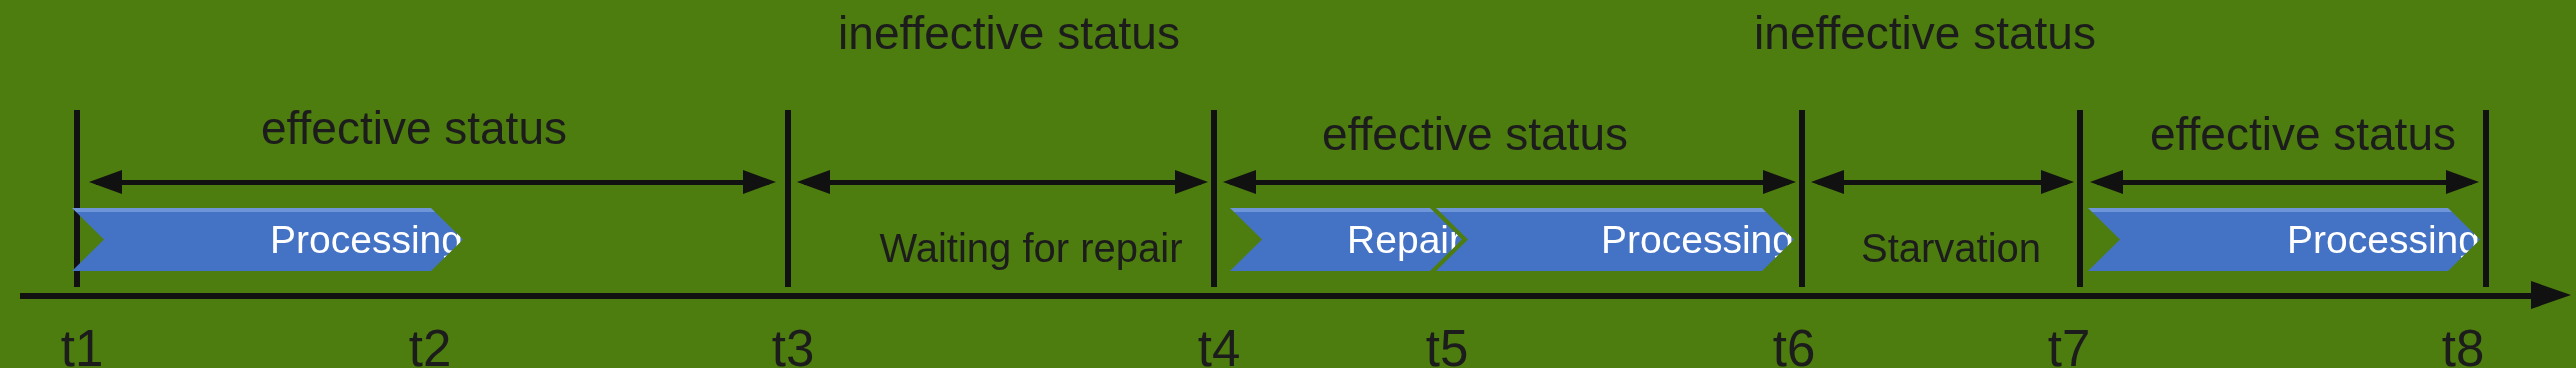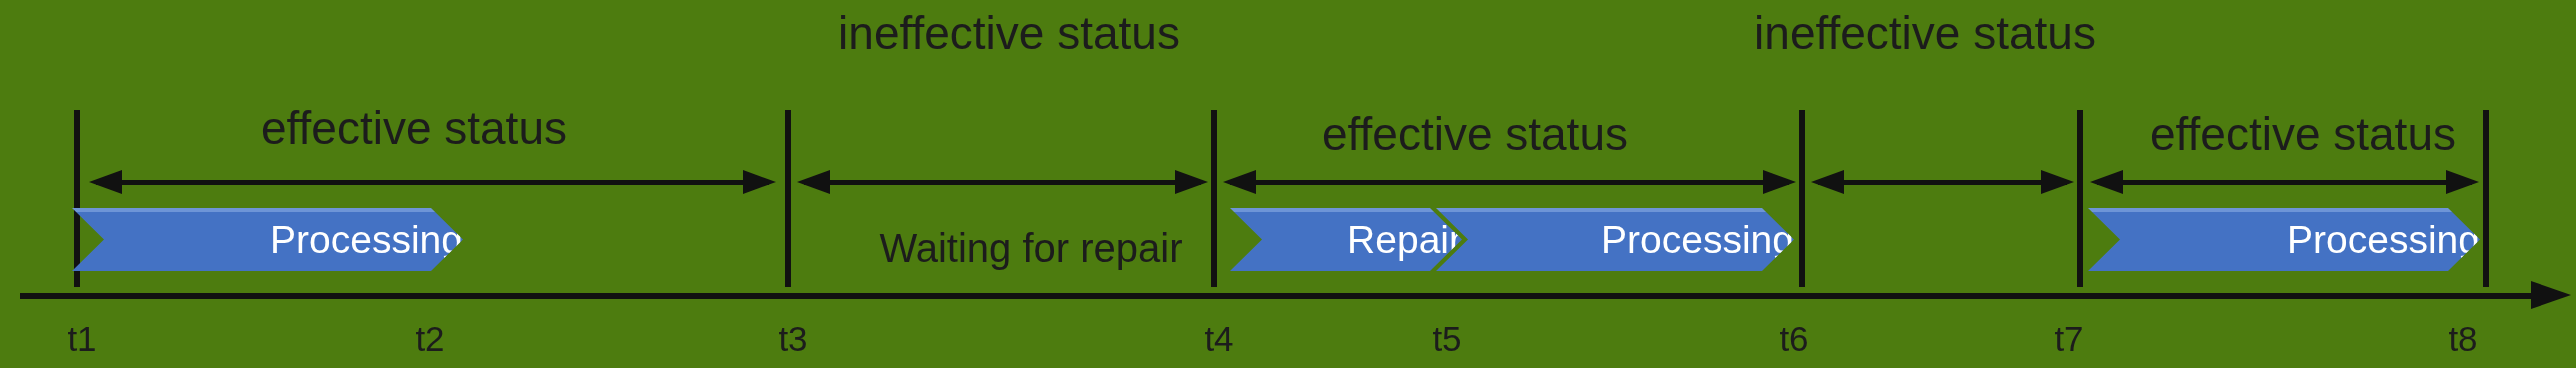--- a/index.html
+++ b/index.html
@@ -84,21 +84,21 @@
     width: 0; height: 0;
     border-top: 14.6px solid transparent;
     border-bottom: 14.6px solid transparent;
     border-left: 40px solid var(--ink, #111111);
   }
   
   .tlabel {
     position: absolute;
     top: 319px;
     transform: translateX(-50%);
-    font-size: 35px;
+    font-size: 51px;
     color: var(--text, #1c1c1c);
     white-space: nowrap;
   }
 </style>
 </head>
 <body>
 
 <div class="stage">
 
   <div class="status-label" style="left:1009px; top:8.4px;">ineffective status</div>
@@ -148,20 +148,21 @@
     <span>Repair</span>
   </div>
   <div class="chev" style="left:1436px; width:358px;">
     <span>Processing</span>
   </div>
   <div class="chev" style="left:2088px; width:392px;">
     <span>Processing</span>
   </div>
 
   <div class="gap-label" style="left:1031px; top:248px;">Waiting for repair</div>
+  <div class="gap-label" style="left:1951px; top:248px;">Starvation</div>
 
   <div class="axis-line"></div>
   <div class="axis-head"></div>
 
   <div class="tlabel" style="left:82px;">t1</div>
   <div class="tlabel" style="left:430px;">t2</div>
   <div class="tlabel" style="left:793px;">t3</div>
   <div class="tlabel" style="left:1219px;">t4</div>
   <div class="tlabel" style="left:1447px;">t5</div>
   <div class="tlabel" style="left:1794px;">t6</div>

